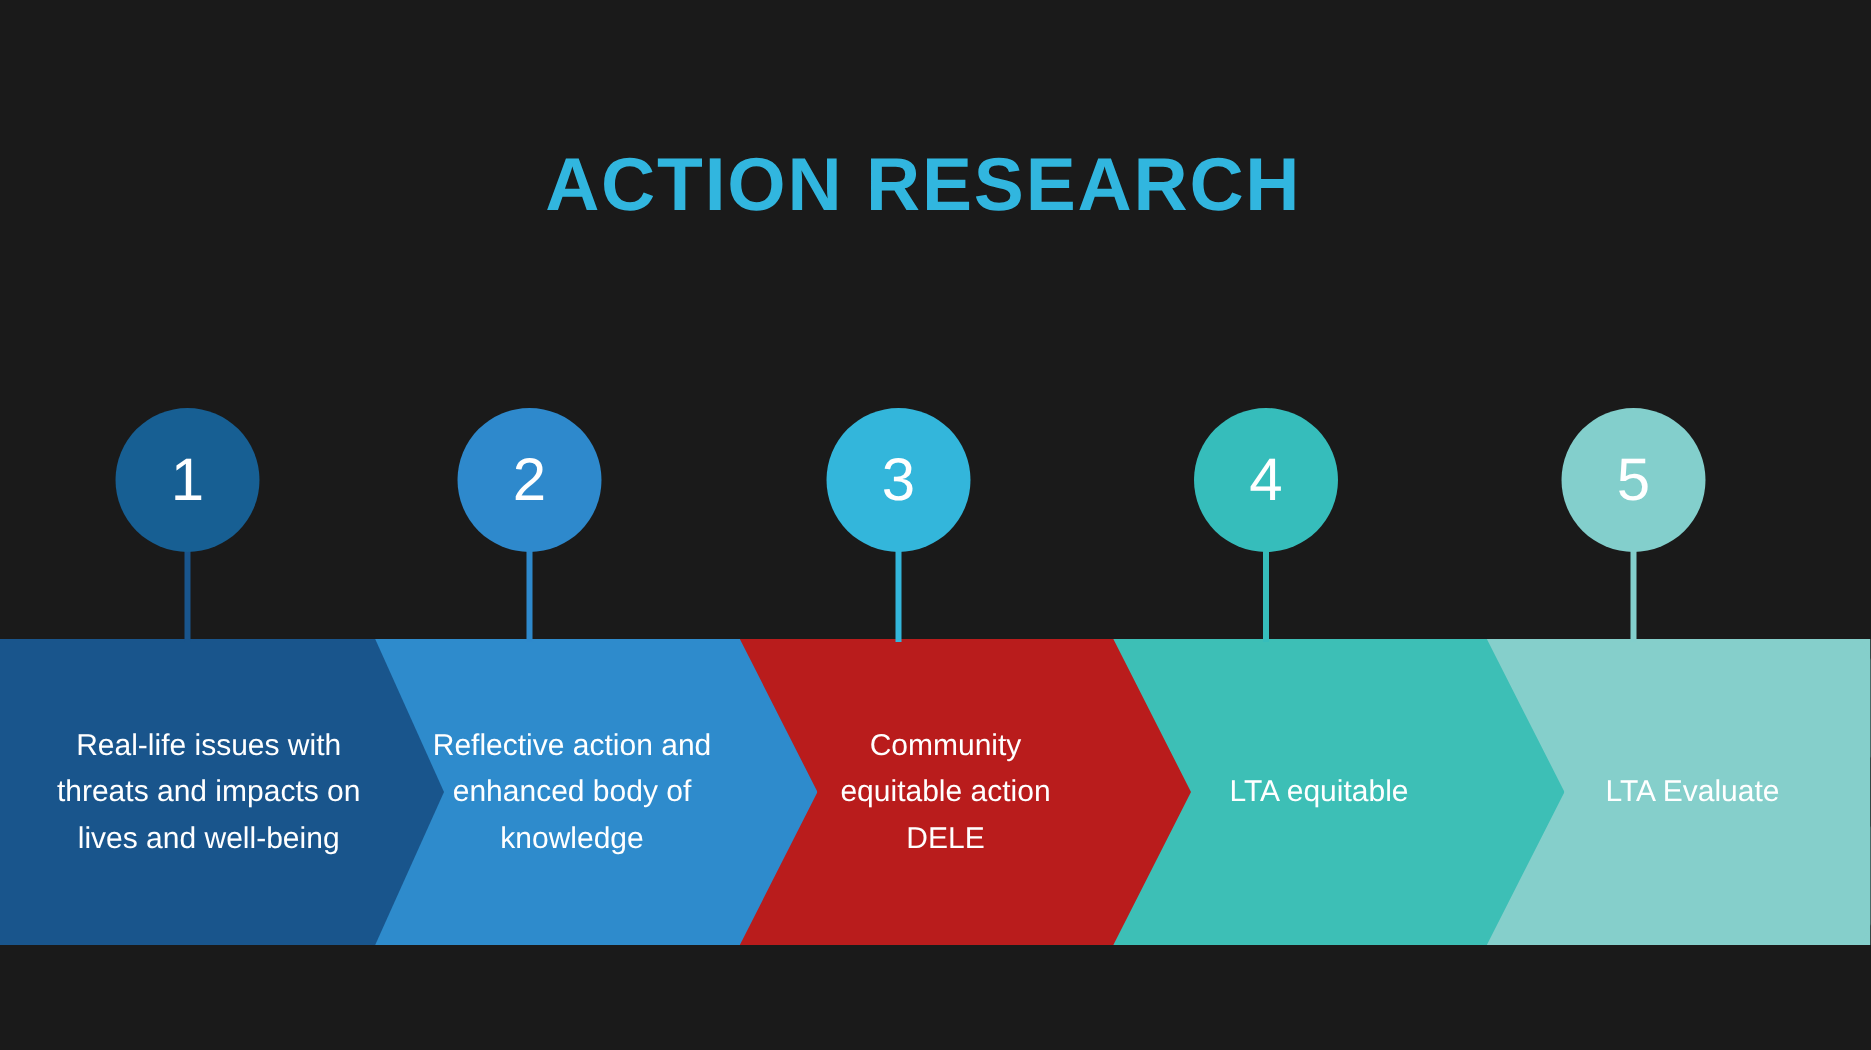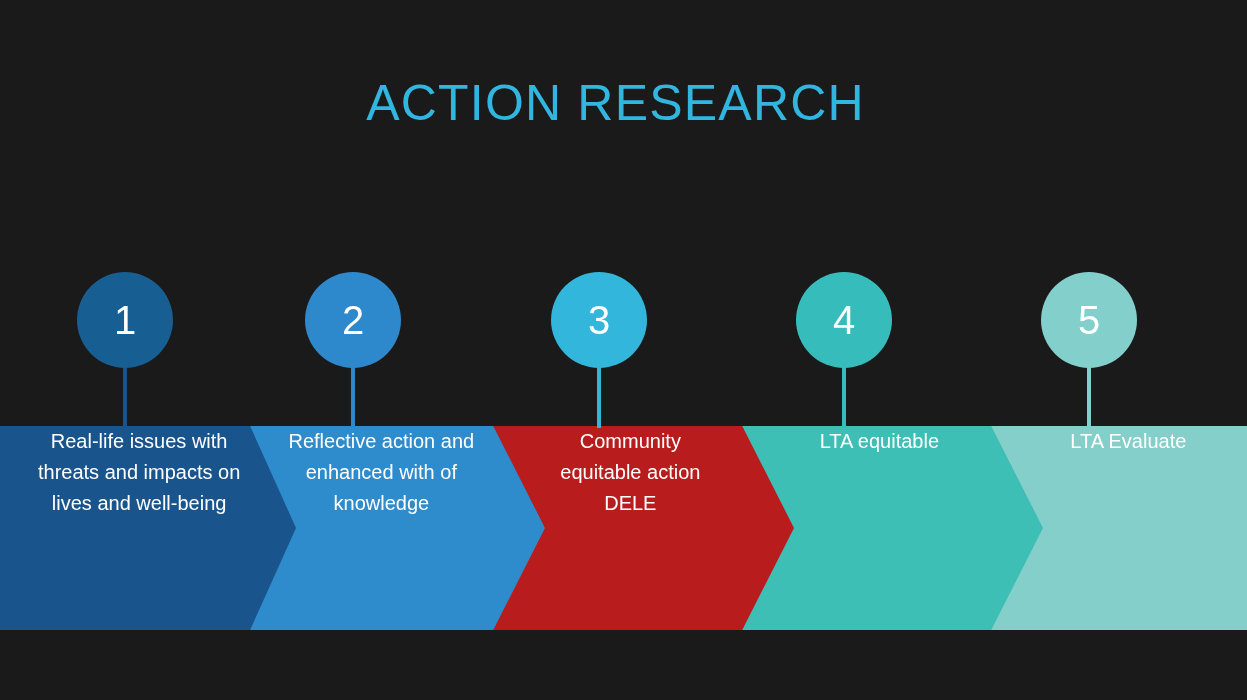--- a/index.html
+++ b/index.html
@@ -21,26 +21,26 @@
     position: relative;
     width: 1247px;
     height: 700px;
     background: #1a1a1a;
     overflow: hidden;
   }
 
   
   .title {
     position: absolute;
-    top: 76px;
+    top: 96px;
     left: 0;
     width: 1231px;
     text-align: center;
     font-size: 50px;
-    font-weight: normal;
+    font-weight: bold;
     letter-spacing: 1.2px;
     color: #31b6df;
     line-height: 1.1;
     white-space: nowrap;
     user-select: none;
   }
 
   
   .markers {
     position: absolute;
@@ -88,21 +88,21 @@
     left: 0;
     width: 1247px;
     height: 204px;
   }
 
   .chev {
     position: absolute;
     top: 0;
     height: 204px;
     display: flex;
-    align-items: flex-start;
+    align-items: center;
     justify-content: center;
   }
 
   
   .chev.first {
     clip-path: polygon(0 0, 84.5% 0, 100% 50%, 84.5% 100%, 0 100%);
   }
   
   .chev.mid {
     clip-path: polygon(0 0, 84.5% 0, 100% 50%, 84.5% 100%, 0 100%, 15.5% 50%);
@@ -141,21 +141,21 @@
       <div class="chev mid" style="left: 709px; width: 334px; background: rgb(61, 191, 182);">
         <div class="chev-label">LTA equitable</div>
       </div>
       <div class="chev mid" style="left: 460px; width: 334px; background: #b91c1c;">
         <div class="chev-label">Community
 equitable action
 DELE</div>
       </div>
       <div class="chev mid" style="left: 211px; width: 334px; background: rgb(46, 139, 204);">
         <div class="chev-label">Reflective action and
-enhanced with of
+enhanced body of
 knowledge</div>
       </div>
       <div class="chev first" style="left: 0px; width: 296px; background: rgb(25, 85, 140);">
         <div class="chev-label">Real-life issues with
 threats and impacts on
 lives and well-being</div>
       </div>
     </div>
 
   <div class="markers">

